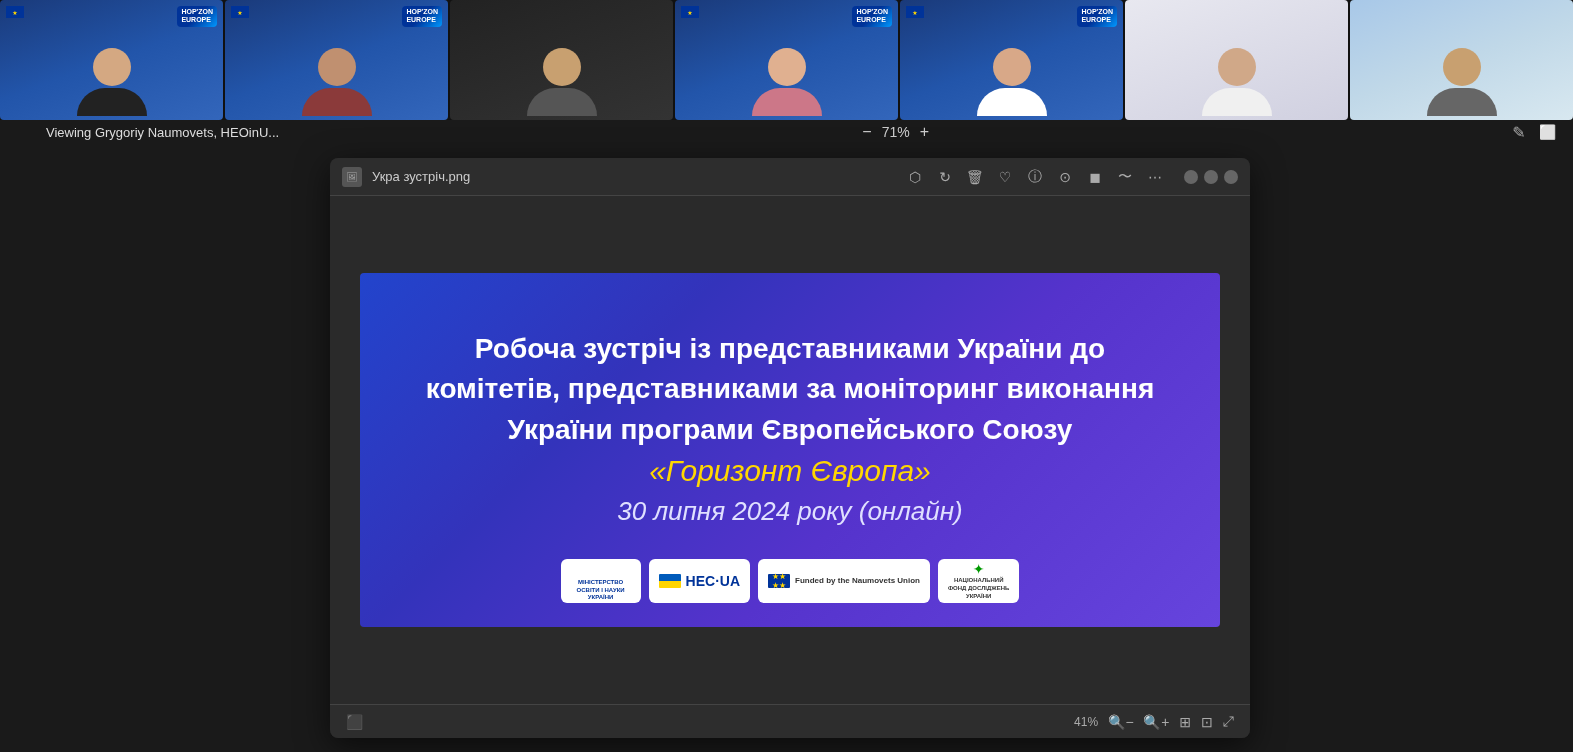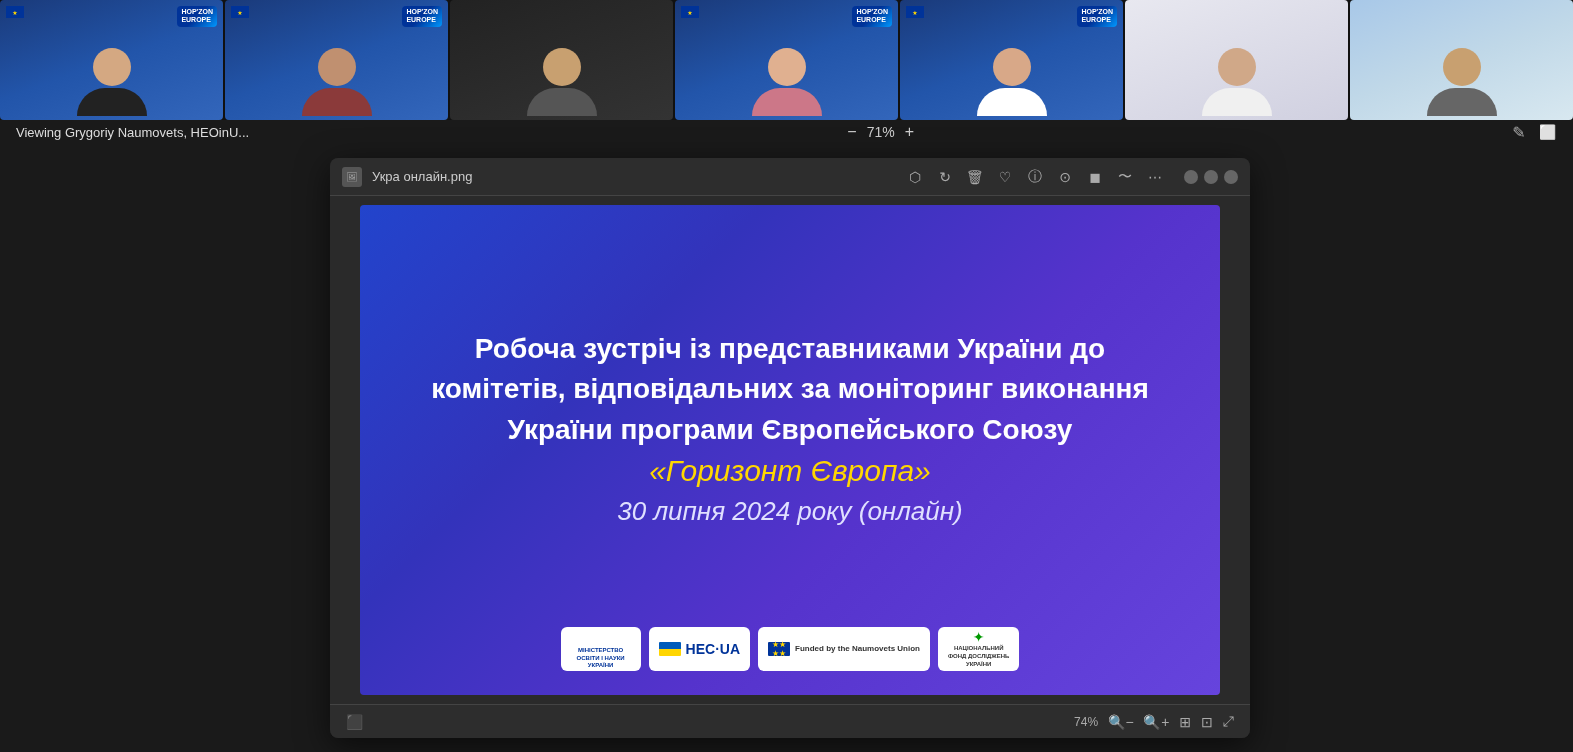--- a/index.html
+++ b/index.html
@@ -65,20 +65,21 @@
     
     .viewer-bar {
       display: flex;
       align-items: center;
       justify-content: space-between;
       height: 24px;
       padding: 0 16px;
       background: #1a1a1a;
       color: #ccc;
       font-size: 13px;
+      margin-left: 30px;
     }
     .viewer-bar .left-info {
       color: #ddd;
       font-size: 13px;
     }
     .viewer-bar .zoom-controls {
       display: flex;
       align-items: center;
       gap: 10px;
       font-size: 14px;
@@ -172,21 +173,21 @@
     .slide-container {
       flex: 1;
       display: flex;
       align-items: center;
       justify-content: center;
       background: #2a2a2a;
       padding: 8px;
     }
     .slide {
       width: 860px;
-      height: 490px;
+      height: 354px;
       background: linear-gradient(135deg, #2244cc 0%, #3333bb 30%, #5533cc 60%, #6644dd 100%);
       border-radius: 4px;
       display: flex;
       flex-direction: column;
       align-items: center;
       justify-content: space-between;
       padding: 40px 60px 24px;
       position: relative;
     }
     .slide-main-text {
@@ -404,21 +405,21 @@
     <span style="cursor:pointer;font-size:14px;color:#aaa;">⬜</span>
   </div>
 </div>
 
 <div class="image-viewer">
 
   <div class="viewer-titlebar">
     <div class="titlebar-icon">
       <span style="font-size:9px;color:#aaa;">🖼</span>
     </div>
-    <span class="titlebar-filename">Укра онлайн.png</span>
+    <span class="titlebar-filename">Укра зустріч.png</span>
     <div class="titlebar-actions">
       <div class="titlebar-action-btn">⬡</div>
       <div class="titlebar-action-btn">↻</div>
       <div class="titlebar-action-btn">🗑</div>
       <div class="titlebar-action-btn">♡</div>
       <div class="titlebar-action-btn">ⓘ</div>
       <div class="titlebar-action-btn">⊙</div>
       <div class="titlebar-action-btn">◼</div>
       <div class="titlebar-action-btn">〜</div>
       <div class="titlebar-action-btn">⋯</div>
@@ -428,21 +429,21 @@
       <div class="win-btn maximize"></div>
       <div class="win-btn close"></div>
     </div>
   </div>
 
   <div class="slide-container">
     <div class="slide">
       <div style="flex:1; display:flex; flex-direction:column; align-items:center; justify-content:center;">
         <div class="slide-main-text">
           <span>Робоча зустріч із представниками України до</span><br>
-          <span>комітетів, відповідальних за моніторинг виконання</span><br>
+          <span>комітетів, представниками за моніторинг виконання</span><br>
           <span>України програми Європейського Союзу</span><br>
         </div>
         <div class="slide-highlight">«Горизонт Європа»</div>
         <div class="slide-date">30 липня 2024 року (онлайн)</div>
       </div>
       <div class="slide-logos">
 
         <div class="logo-box">
           <div style="display:flex;flex-direction:column;align-items:center;">
             <div style="font-size:16px;">⚙</div>
@@ -468,21 +469,21 @@
             <div class="logo-text" style="font-size:6px;color:#333;text-align:center;">НАЦІОНАЛЬНИЙ<br>ФОНД ДОСЛІДЖЕНЬ<br>УКРАЇНИ</div>
           </div>
         </div>
       </div>
     </div>
   </div>
 
   <div class="viewer-bottom">
     <span class="vb-icon">⬛</span>
     <div class="zoom-info">
-      <span>74%</span>
+      <span>41%</span>
       <span class="vb-icon">🔍−</span>
       <span class="vb-icon">🔍+</span>
       <span class="vb-icon">⊞</span>
       <span class="vb-icon">⊡</span>
       <span class="vb-icon">⤢</span>
     </div>
   </div>
 </div>
 
 </body></html>

